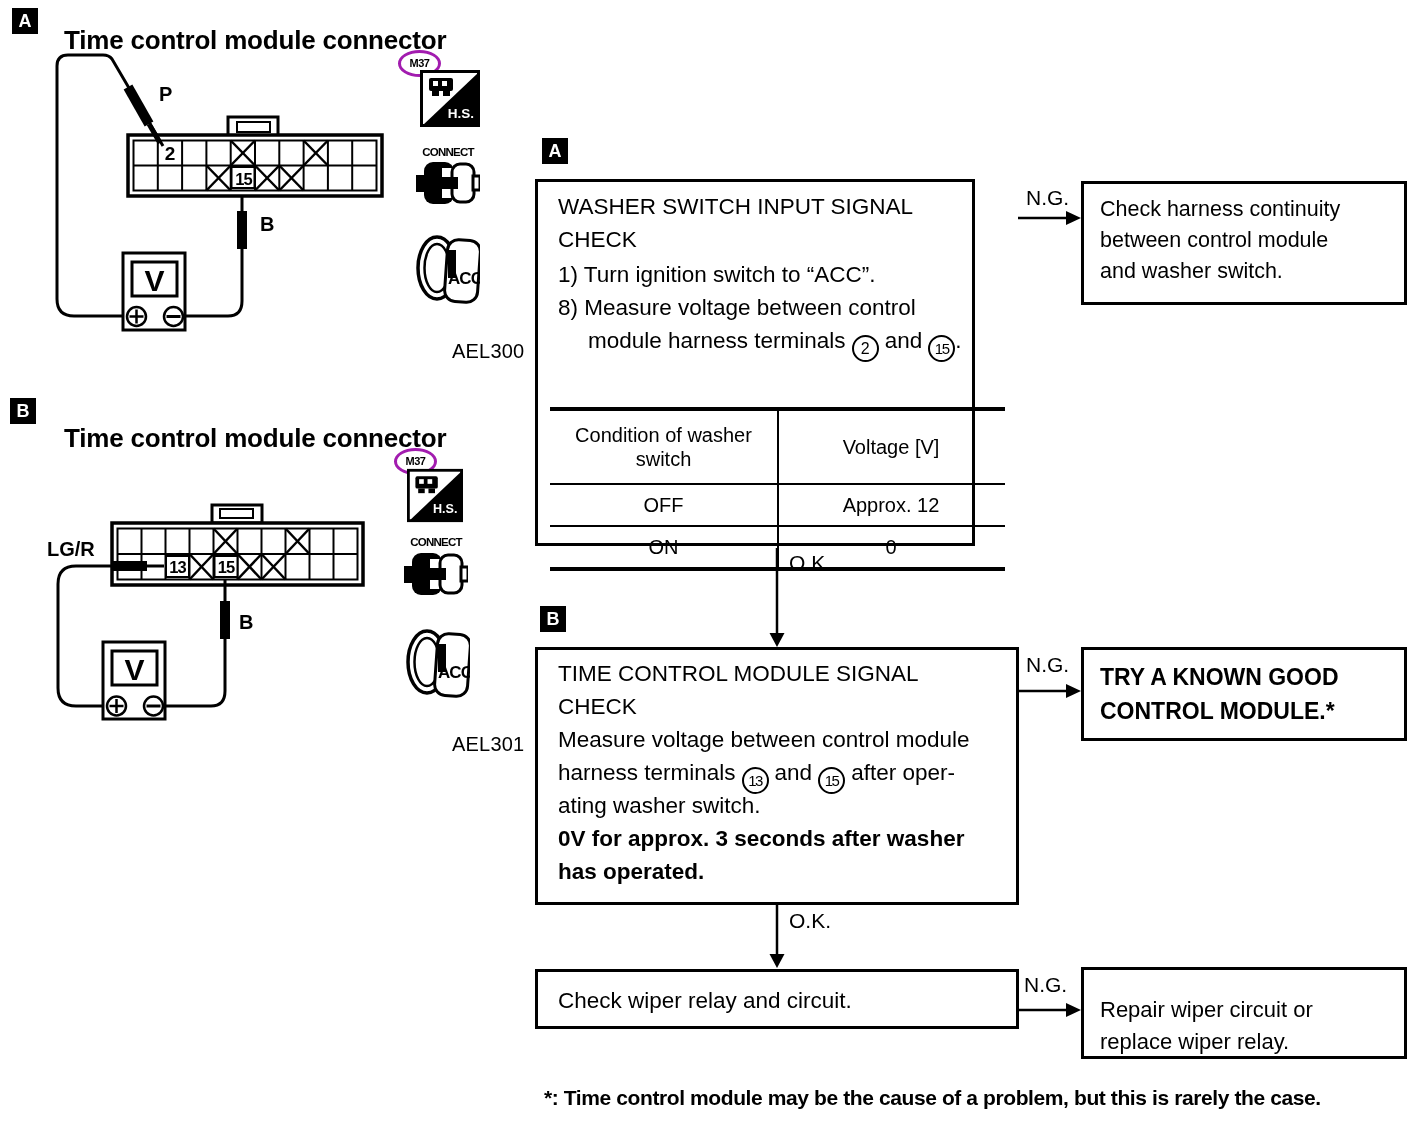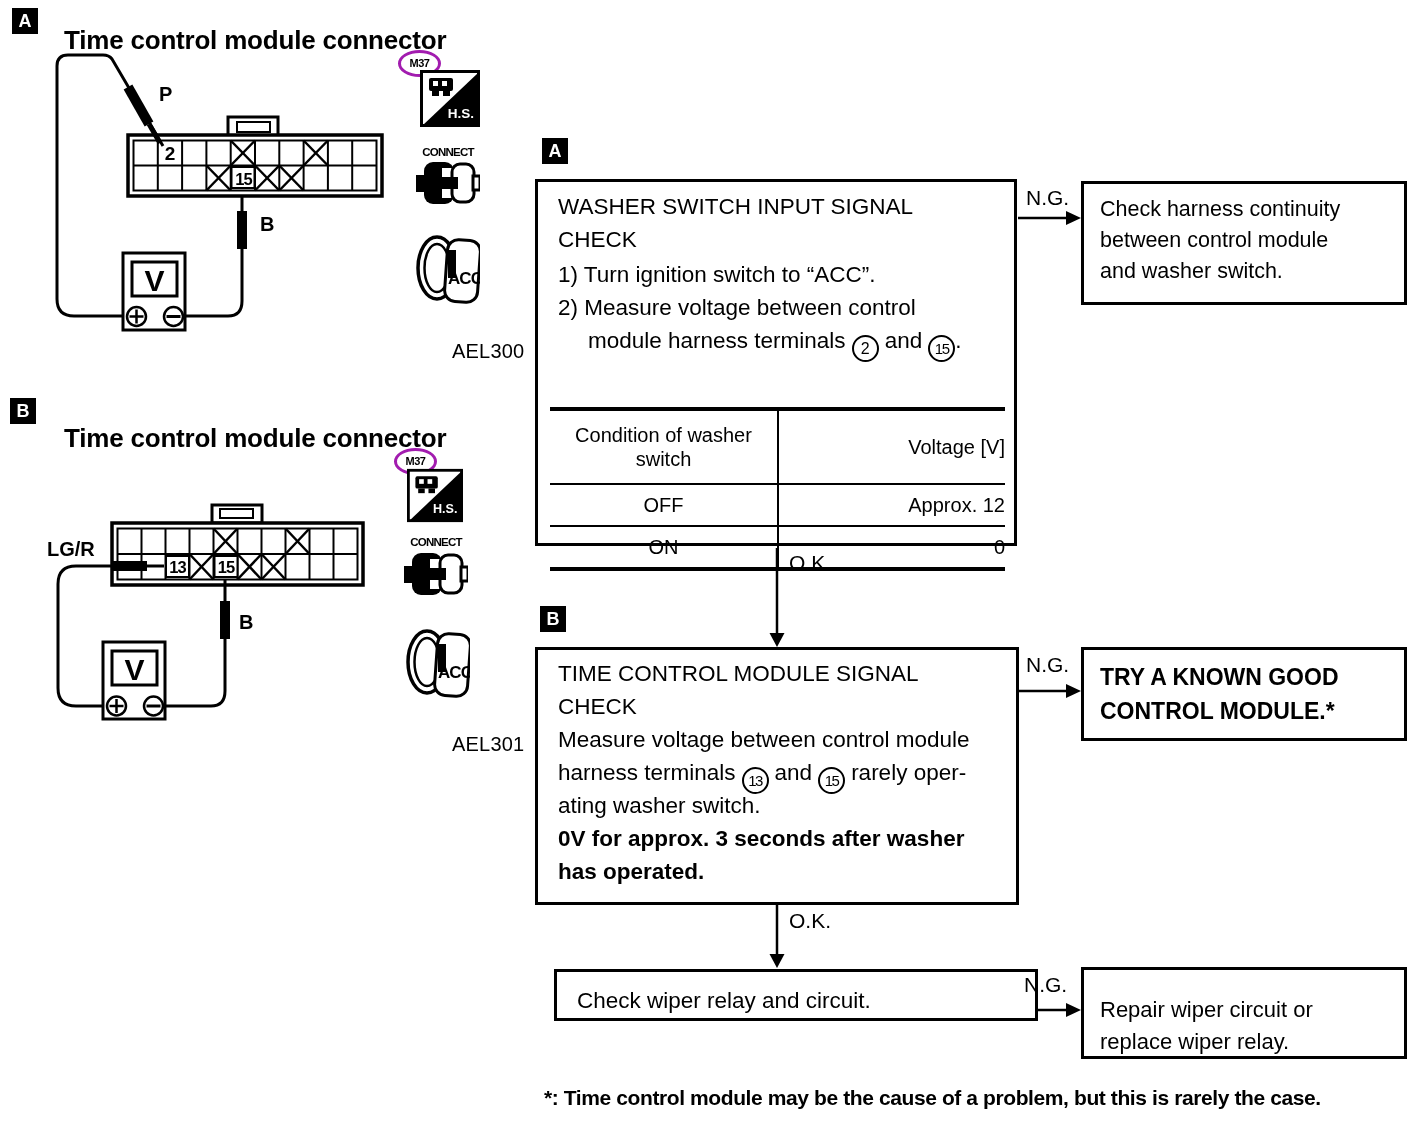--- a/index.html
+++ b/index.html
@@ -41,21 +41,21 @@
   .and { margin-left:6px; }
 
   .vtable { position:absolute; left:12px; top:186px; width:455px;
     border-top:4px solid #000; border-bottom:4px solid #000;margin-top:39px; }
   .t-row { display:flex; border-bottom:2px solid #000; align-items:center; }
   .t-row.last { border-bottom:none; }
   .t-hdr { height:72px; }
   .t-data { height:40px; }
   .t-cell { text-align:center; font-size:20px; line-height:24px; }
   .t-cell.c1 { flex:0 0 227px; }
-  .t-cell.c2 { flex:1 1 auto;text-align:right; }
+  .t-cell.c2 { flex:1 1 auto; }
   .t-divider { position:absolute; left:227px; top:0; bottom:0; width:2px; background:#000; }
 
   .result-lines { font-size:21.5px; line-height:31px; white-space:nowrap; }
   .footnote {
     position:absolute; font-size:21px; font-weight:bold; letter-spacing:-0.4px; white-space:nowrap;
   }
 </style>
 </head>
 <body>
 
@@ -272,25 +272,25 @@
       <ellipse cx="21" cy="40" rx="12.5" ry="24" fill="#fff" stroke="#000" stroke-width="2.5"></ellipse>
       <rect x="30" y="12" width="33" height="62" rx="11" fill="#fff" stroke="#000" stroke-width="3" transform="rotate(4 46 43)"></rect>
       <rect x="32" y="22" width="8" height="28" fill="#000"></rect>
       <text x="49" y="56" fill="#000" font-size="17" font-weight="bold" text-anchor="middle" letter-spacing="-1">ACC</text>
     </svg>
   </div>
   <div class="ael" style="left:452px;top:733px">AEL301</div>
 
   <div class="badge" style="left:542px;top:138px">A</div>
 
-  <div class="flow-box" style="left:535px;top:179px;width:482px;height:367px">
+  <div class="flow-box" style="left:535px;top:179px;width:440px;height:367px">
     <div class="fl" style="left:20px;top:8px">WASHER SWITCH INPUT SIGNAL</div>
     <div class="fl" style="left:20px;top:41px">CHECK</div>
     <div class="fl" style="left:20px;top:76px">1) Turn ignition switch to “ACC”.</div>
-    <div class="fl" style="left:20px;top:109px">2) Measure voltage between control</div>
+    <div class="fl" style="left:20px;top:109px">8) Measure voltage between control</div>
     <div class="fl" style="left:50px;top:142px">
       <span>module harness terminals</span><span class="term">2</span><span class="and">and</span><span class="term two">15</span><span>.</span>
     </div>
 
     <div class="vtable">
       <div class="t-row t-hdr">
         <div class="t-cell c1">
           <div>Condition of washer</div>
           <div>switch</div>
         </div>
@@ -318,38 +318,38 @@
   </div>
 
   <div class="ok" style="left:789px;top:551px">O.K.</div>
   <div class="badge" style="left:540px;top:606px">B</div>
 
   <div class="flow-box" style="left:535px;top:647px;width:484px;height:258px">
     <div class="fl" style="left:20px;top:7px">TIME CONTROL MODULE SIGNAL</div>
     <div class="fl" style="left:20px;top:40px">CHECK</div>
     <div class="fl" style="left:20px;top:73px">Measure voltage between control module</div>
     <div class="fl" style="left:20px;top:106px">
-      <span>harness terminals</span><span class="term two">13</span><span class="and">and</span><span class="term two">15</span><span class="and">rarely oper-</span>
+      <span>harness terminals</span><span class="term two">13</span><span class="and">and</span><span class="term two">15</span><span class="and">after oper-</span>
     </div>
     <div class="fl" style="left:20px;top:139px">ating washer switch.</div>
     <div class="fl bold" style="left:20px;top:172px">0V for approx. 3 seconds after washer</div>
     <div class="fl bold" style="left:20px;top:205px">has operated.</div>
   </div>
 
   <div class="ng" style="left:1026px;top:653px">N.G.</div>
   <div class="flow-box" style="left:1081px;top:647px;width:326px;height:94px;padding:10px 16px">
     <div style="font-size:23px;line-height:34px;font-weight:bold;white-space:nowrap">
       <div>TRY A KNOWN GOOD</div>
       <div>CONTROL MODULE.*</div>
     </div>
   </div>
 
   <div class="ok" style="left:789px;top:909px">O.K.</div>
 
-  <div class="flow-box" style="left:554px;top:969px;width:484px;height:52px">
+  <div class="flow-box" style="left:535px;top:969px;width:484px;height:60px">
     <div class="fl" style="left:20px;top:12px">Check wiper relay and circuit.</div>
   </div>
 
   <div class="ng" style="left:1024px;top:973px">N.G.</div>
   <div class="flow-box" style="left:1081px;top:967px;width:326px;height:92px;padding:24px 16px">
     <div class="result-lines" style="font-size:22px;line-height:32px">
       <div>Repair wiper circuit or</div>
       <div>replace wiper relay.</div>
     </div>
   </div>

